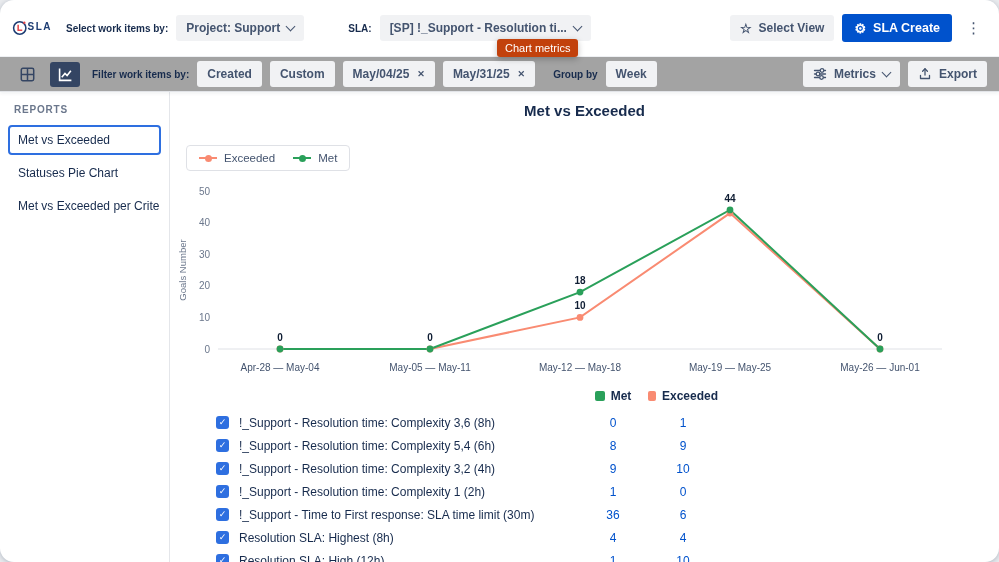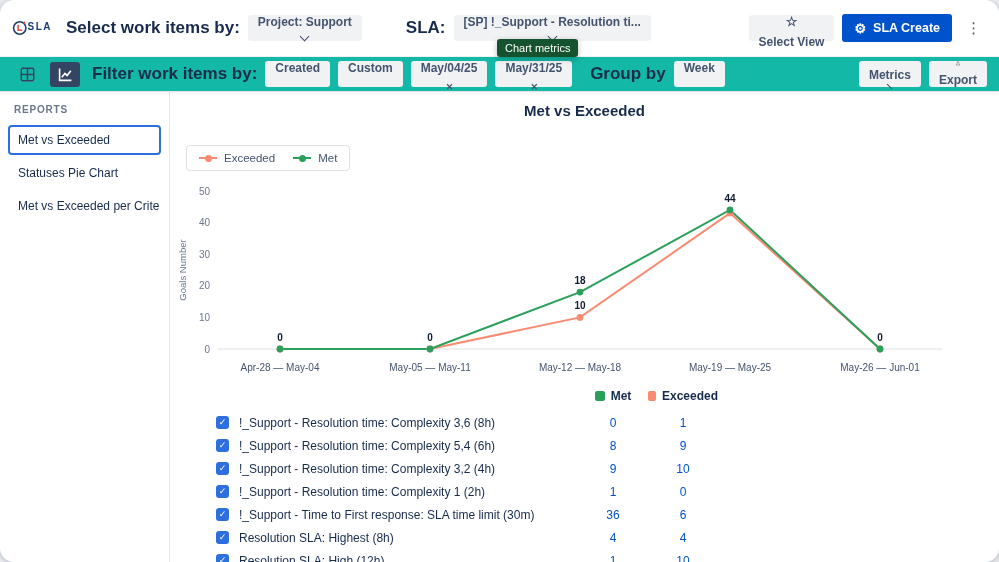--- a/index.html
+++ b/index.html
@@ -8,43 +8,43 @@
     font-family:"Liberation Sans", sans-serif; -webkit-font-smoothing:antialiased;
   }
   .window {
     position:relative; width:999px; height:562px; background:#fff;
     border-radius:14px; overflow:hidden; box-shadow:0 1px 5px rgba(9,30,66,.25);
   }
   
   .topbar { display:flex; align-items:center; height:56px; padding:0 12px; gap:8px; border-bottom:1px solid #eef0f3; }
   .logo { display:flex; flex-direction:row; align-items:center; width:40px; margin-right:6px; }
   .logo-text { font-size:10px; font-weight:800; color:#1e3d73; letter-spacing:1.5px; margin-top:-4px; }
-  .lbl { font-size:17px; font-weight:700; color:#172b4d; white-space:nowrap; }
+  .lbl { font-size:10px; font-weight:700; color:#172b4d; white-space:nowrap; }
   .chip {
     display:inline-flex; align-items:center; gap:7px; background:#f1f2f4; border:none;
     border-radius:3px; height:26px; padding:0 10px; font-family:inherit; font-size:12px;
-    font-weight:600; color:#44546f; cursor:pointer; white-space:nowrap;flex-direction:column;
+    font-weight:600; color:#44546f; cursor:pointer; white-space:nowrap;
   }
   .chev { width:6px; height:6px; border-right:1.7px solid currentColor; border-bottom:1.7px solid currentColor;
     transform:rotate(45deg); display:inline-block; margin-top:-3px; }
   .btn-primary {
     display:inline-flex; align-items:center; gap:7px; background:#0052cc; color:#fff; border:none;
     border-radius:3px; height:28px; padding:0 12px; font-family:inherit; font-size:12.5px; font-weight:700; cursor:pointer;
   }
   .kebab { background:none; border:none; font-size:15px; color:#44546f; cursor:pointer; padding:2px 6px; }
   .spacer { flex:1; }
   .star { font-size:13px; line-height:1; }
   .gear { font-size:13px; line-height:1; }
   .closex { font-size:9px; color:#44546f; margin-left:1px; cursor:pointer; }
   
-  .tooltip { position:absolute; left:497px; top:39px; background:#14532d; color:#fff; font-size:11px;
+  .tooltip { position:absolute; left:497px; top:39px; background:#c2410c; color:#fff; font-size:11px;
     padding:3px 8px; border-radius:3px; z-index:20; box-shadow:0 2px 6px rgba(0,0,0,.25); }
   
   .toolbar { display:flex; align-items:center; height:34px; padding:0 12px; gap:8px;
-    border-bottom:1px solid #e2e4e8; box-shadow:0 2px 3px rgba(9,30,66,.05); position:relative; background:#14b8a6; }
+    border-bottom:1px solid #e2e4e8; box-shadow:0 2px 3px rgba(9,30,66,.05); position:relative; background:#a3a3a3; }
   .iconbtn { width:30px; height:25px; display:inline-flex; align-items:center; justify-content:center;
     border:none; background:transparent; border-radius:3px; color:#344563; cursor:pointer; }
   .iconbtn.selected { background:#344563; color:#fff; }
   
   .content { display:flex; height:471px; }
   .sidebar { width:170px; min-width:170px; border-right:1px solid #e4e6ea; padding:12px 8px 7px; box-sizing:border-box; }
   .reports-heading { font-size:10px; font-weight:700; color:#6b778c; letter-spacing:.8px; margin:0 6px 10px; }
   .side-item { font-size:12px; color:#172b4d; padding:6px 8px; margin:3px 0; border:2px solid transparent;
     border-radius:4px; cursor:pointer; white-space:nowrap; overflow:hidden; }
   .side-item.selected { border-color:#2e6fe0; }

